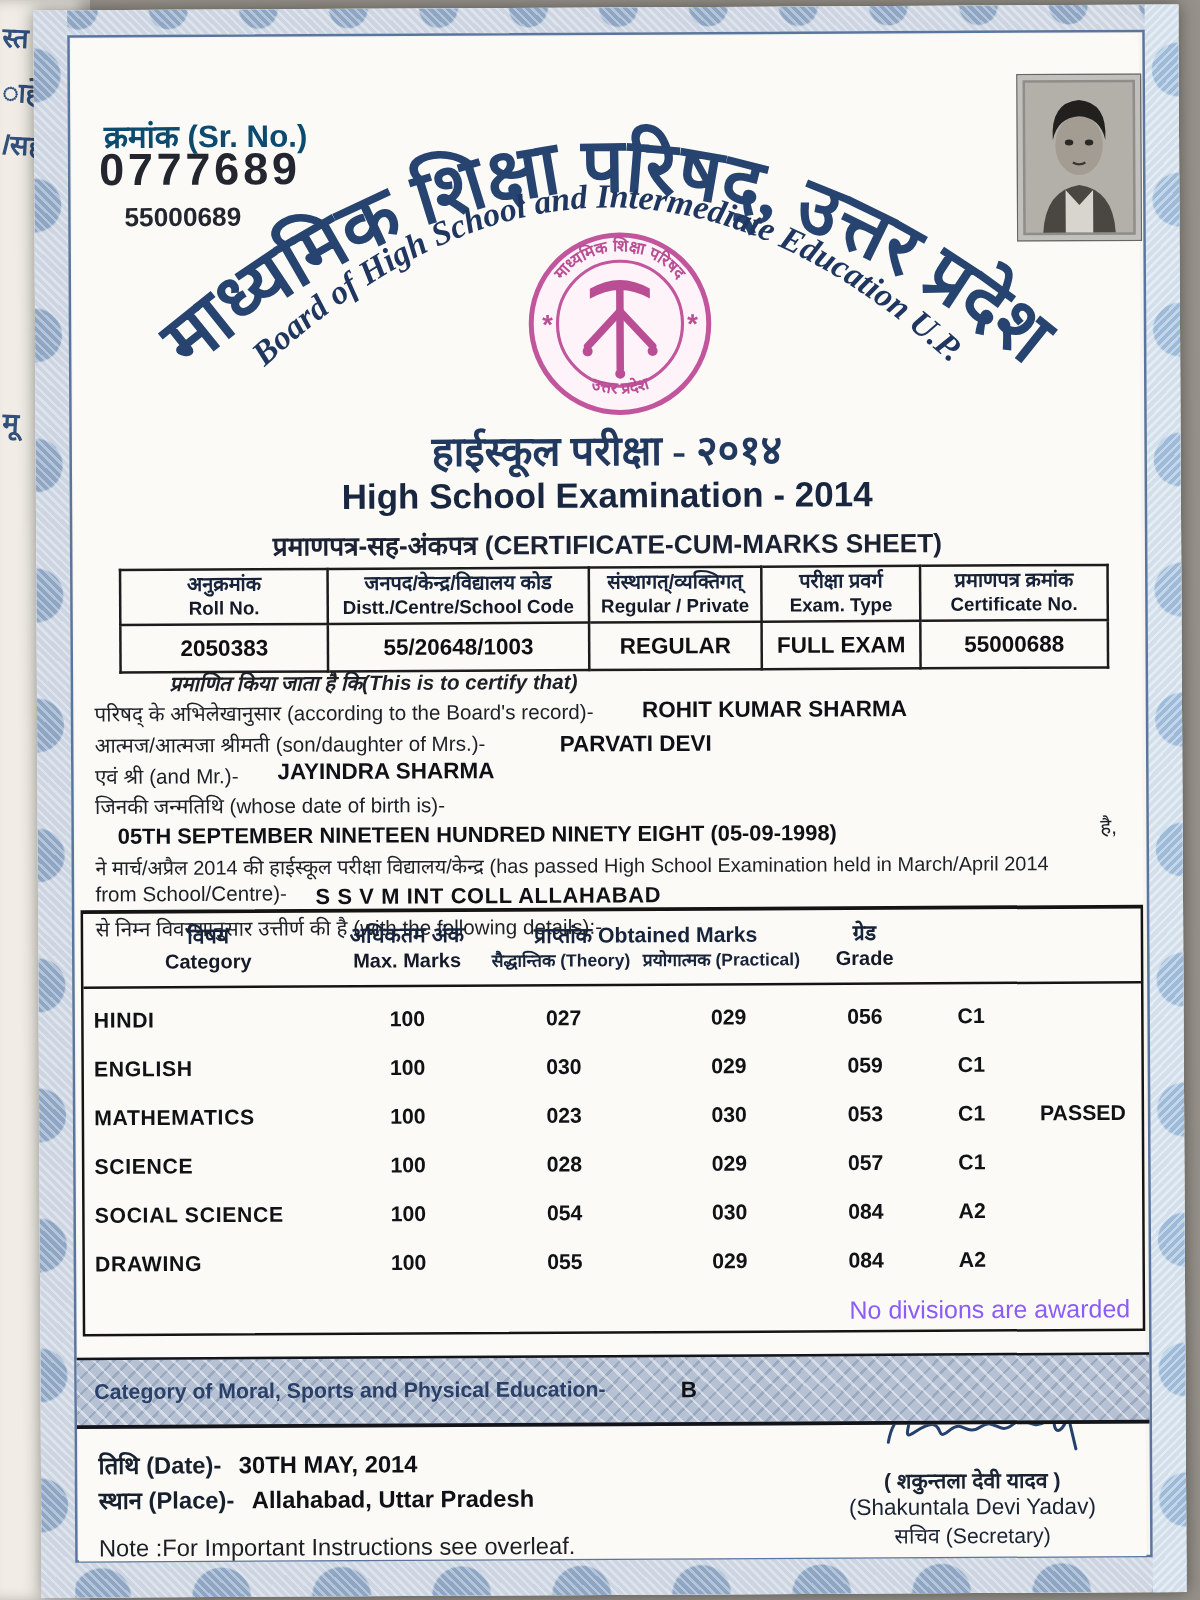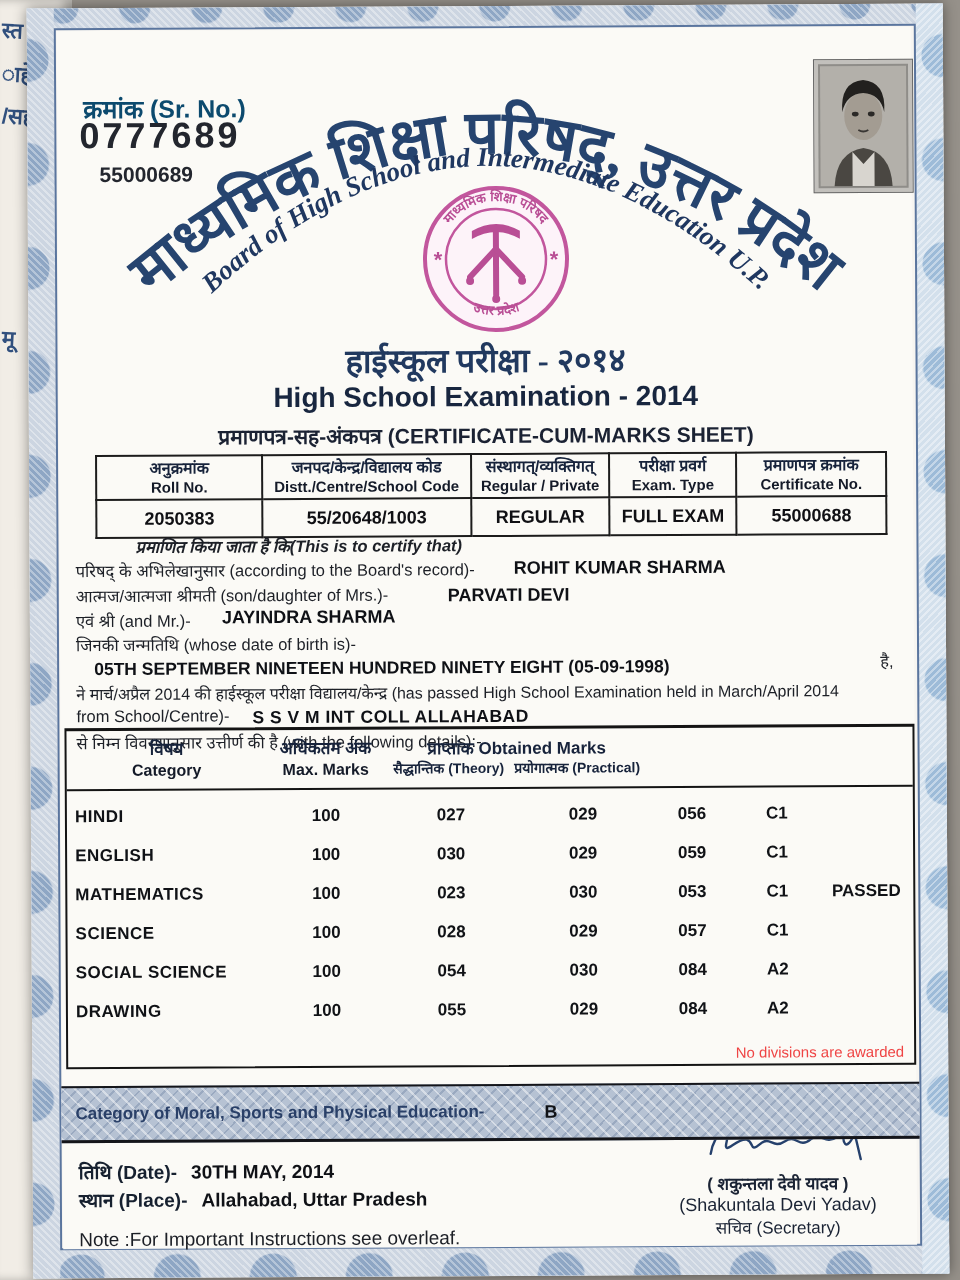--- a/index.html
+++ b/index.html
@@ -61,21 +61,21 @@
   .mhead{position:absolute;left:0;top:0;right:0;height:58px;border-bottom:2px solid #141414;display:grid;grid-template-columns:200px 118px 132px 132px 86px 84px 1fr;}
   .mh{display:flex;flex-direction:column;justify-content:center;align-items:center;line-height:1.2;}
   .mh .hi{font-size:17px;font-weight:bold;color:#17233b;}
   .mh .en{font-size:16px;font-weight:bold;color:#141a28;}
   .mh.obt{grid-column:3/5;}
   .mh.obt .sub{display:flex;gap:10px;font-size:14px;font-weight:bold;color:#17233b;}
   .mrows{position:absolute;left:0;top:66px;right:0;}
   .mrow{display:grid;grid-template-columns:200px 118px 132px 132px 86px 84px 1fr;height:39px;align-items:center;}
   .mrow .c{text-align:center;font-size:17px;font-weight:bold;color:#101216;}
   .mrow .subj{text-align:left;padding-left:8px;letter-spacing:.5px;}
-  .divnote{position:absolute;right:10px;bottom:3px;font-size:15px;color:#ef4444;}
+  .divnote{position:absolute;right:10px;bottom:3px;font-size:20px;color:#8b5cf6;}
 
   
   .catband{position:absolute;left:29px;right:29px;top:1078px;height:52px;background-color:#b6c2d3;
     background-image:repeating-linear-gradient(45deg,rgba(255,255,255,.45) 0 2px,rgba(0,0,0,0) 2px 9px),repeating-linear-gradient(-45deg,rgba(70,95,135,.25) 0 2px,rgba(0,0,0,0) 2px 9px);
     border-top:2px solid #14151a;border-bottom:3px solid #14151a;display:flex;align-items:center;}
   .catlabel{margin-left:14px;font-size:17px;font-weight:bold;color:#2a4068;}
   .catval{margin-left:60px;font-size:18px;font-weight:bold;color:#101216;}
 
   
   .f-date,.f-place{position:absolute;font-size:19px;font-weight:bold;color:#16202f;white-space:nowrap;}
@@ -229,20 +229,24 @@
               <span class="hi">अधिकतम अंक</span>
               <span class="en">Max. Marks</span>
             </div>
           <div class="mh obt">
             <span class="hi">प्राप्तांक Obtained Marks</span>
             <span class="sub">
                 <span>सैद्धान्तिक (Theory)</span>
                 <span>प्रयोगात्मक (Practical)</span>
               </span>
           </div>
+          <div class="mh">
+              <span class="hi">ग्रेड</span>
+              <span class="en">Grade</span>
+            </div>
         </div>
         <div class="mrows">
           <div class="mrow">
             <div class="c subj">HINDI</div>
             <div class="c">100</div>
             <div class="c">027</div>
             <div class="c">029</div>
             <div class="c">056</div>
             <div class="c">C1</div>
             <div class="c"></div>

